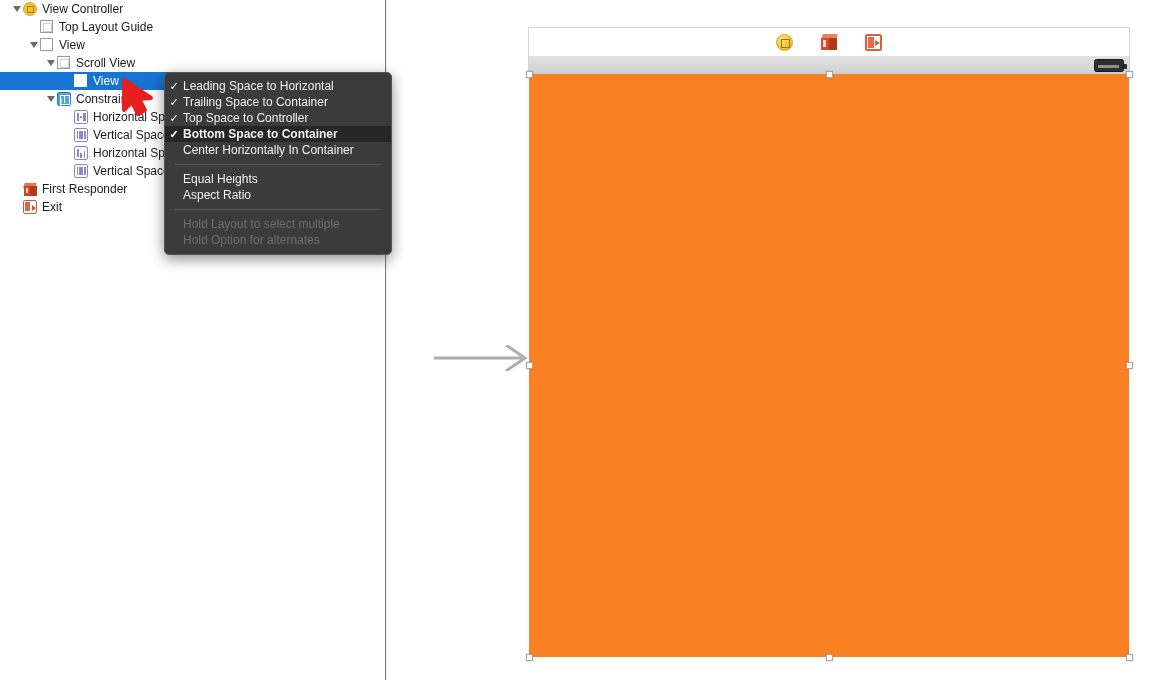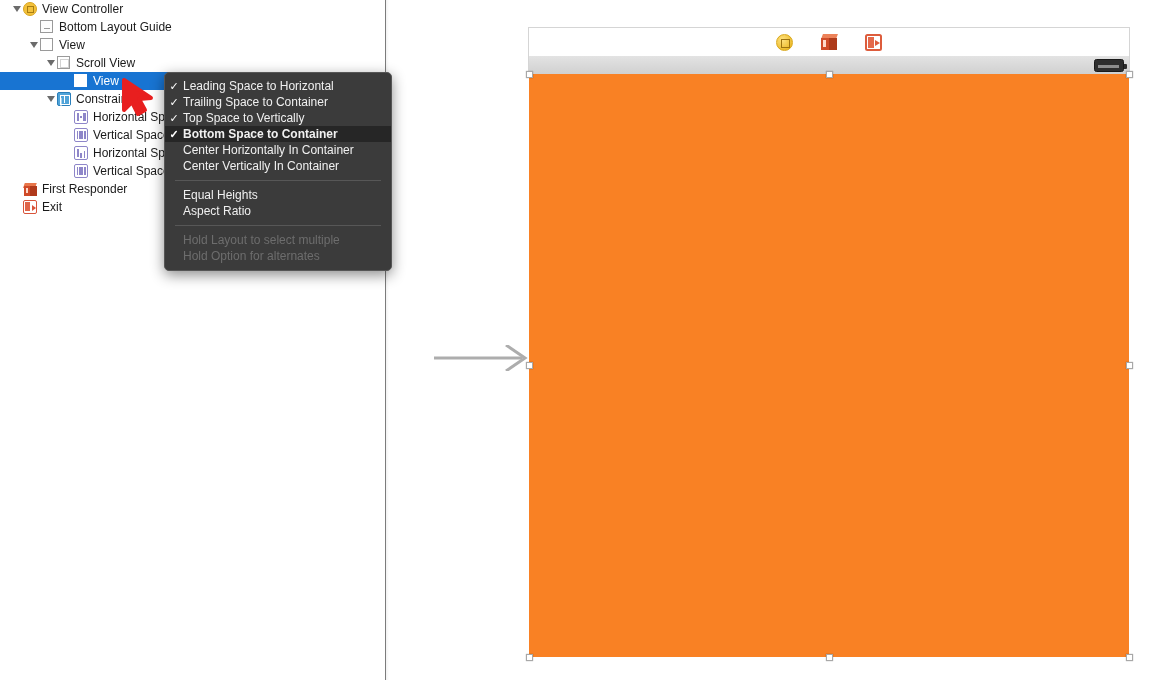--- a/index.html
+++ b/index.html
@@ -442,23 +442,23 @@
           </div>
           <div class="ticon">
             <div class="ic-viewcontroller"></div>
           </div>
           <span class="tlabel">View Controller</span>
         </div>
         <div class="tree-row">
           <div style="width: 27px; flex: 0 0 27px;"></div>
           <div class="disclosure"></div>
           <div class="ticon">
-            <div class="ic-guide-bot"></div>
-          </div>
-          <span class="tlabel">Bottom Layout Guide</span>
+            <div class="ic-guide-top"></div>
+          </div>
+          <span class="tlabel">Top Layout Guide</span>
         </div>
         <div class="tree-row">
           <div style="width: 27px; flex: 0 0 27px;"></div>
           <div class="disclosure">
             <span class="tri"></span>
           </div>
           <div class="ticon">
             <div class="ic-view"></div>
           </div>
           <span class="tlabel">View</span>
@@ -569,33 +569,29 @@
       <div class="menu-item">
         <span class="check">✓</span>
         <span>Leading Space to Horizontal</span>
       </div>
       <div class="menu-item">
         <span class="check">✓</span>
         <span>Trailing Space to Container</span>
       </div>
       <div class="menu-item">
         <span class="check">✓</span>
-        <span>Top Space to Vertically</span>
+        <span>Top Space to Controller</span>
       </div>
       <div class="menu-item highlighted">
         <span class="check">✓</span>
         <span>Bottom Space to Container</span>
       </div>
       <div class="menu-item">
         <span class="check"></span>
         <span>Center Horizontally In Container</span>
-      </div>
-      <div class="menu-item">
-        <span class="check"></span>
-        <span>Center Vertically In Container</span>
       </div>
       <div class="menu-sep"></div>
       <div class="menu-item">
         <span class="check"></span>
         <span>Equal Heights</span>
       </div>
       <div class="menu-item">
         <span class="check"></span>
         <span>Aspect Ratio</span>
       </div>

